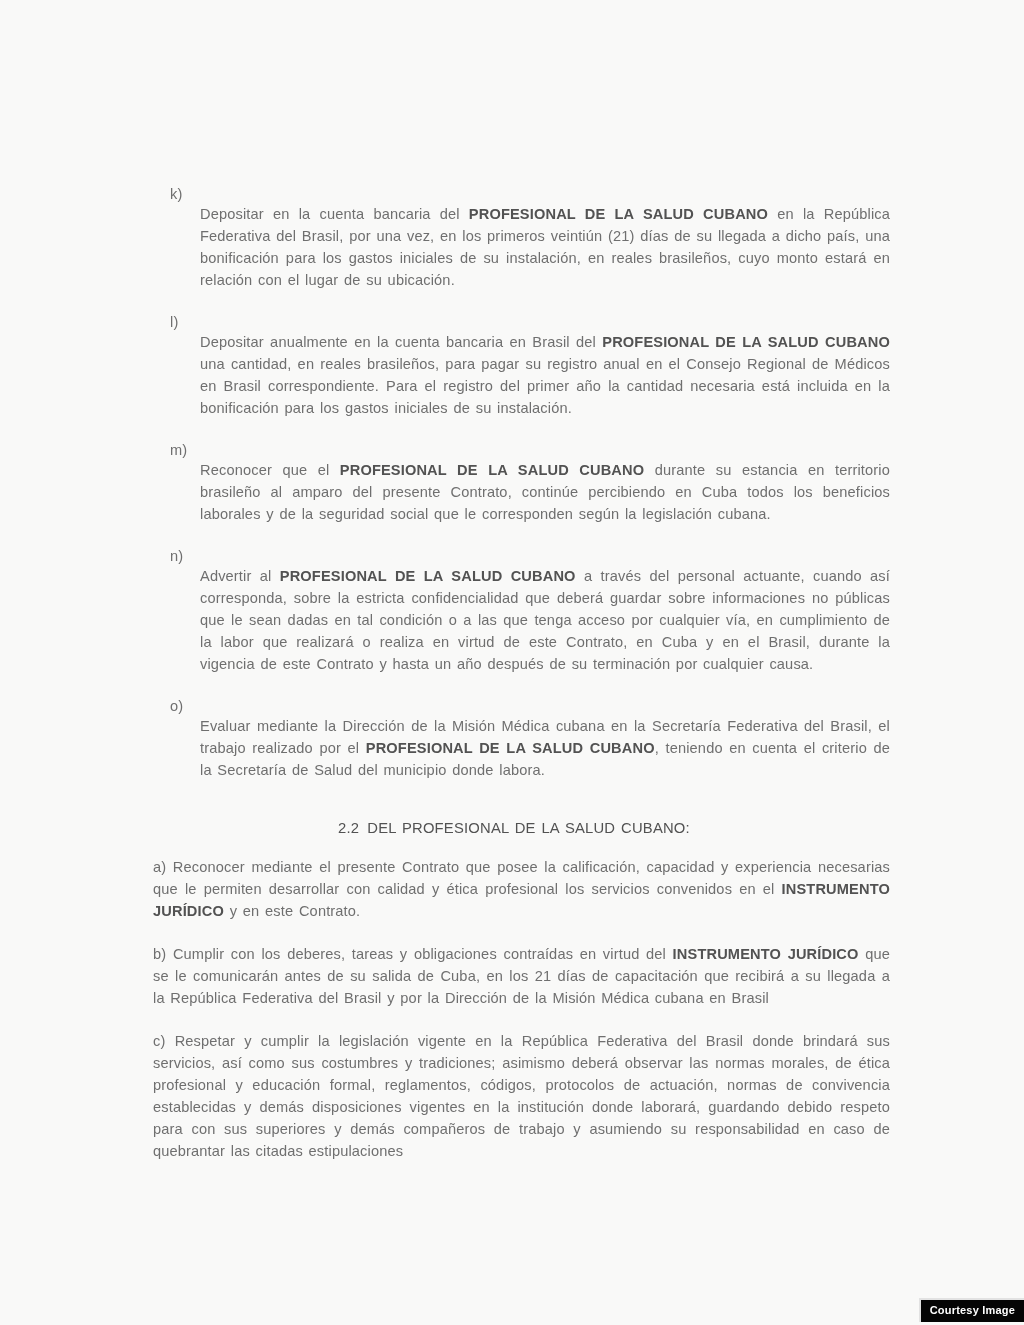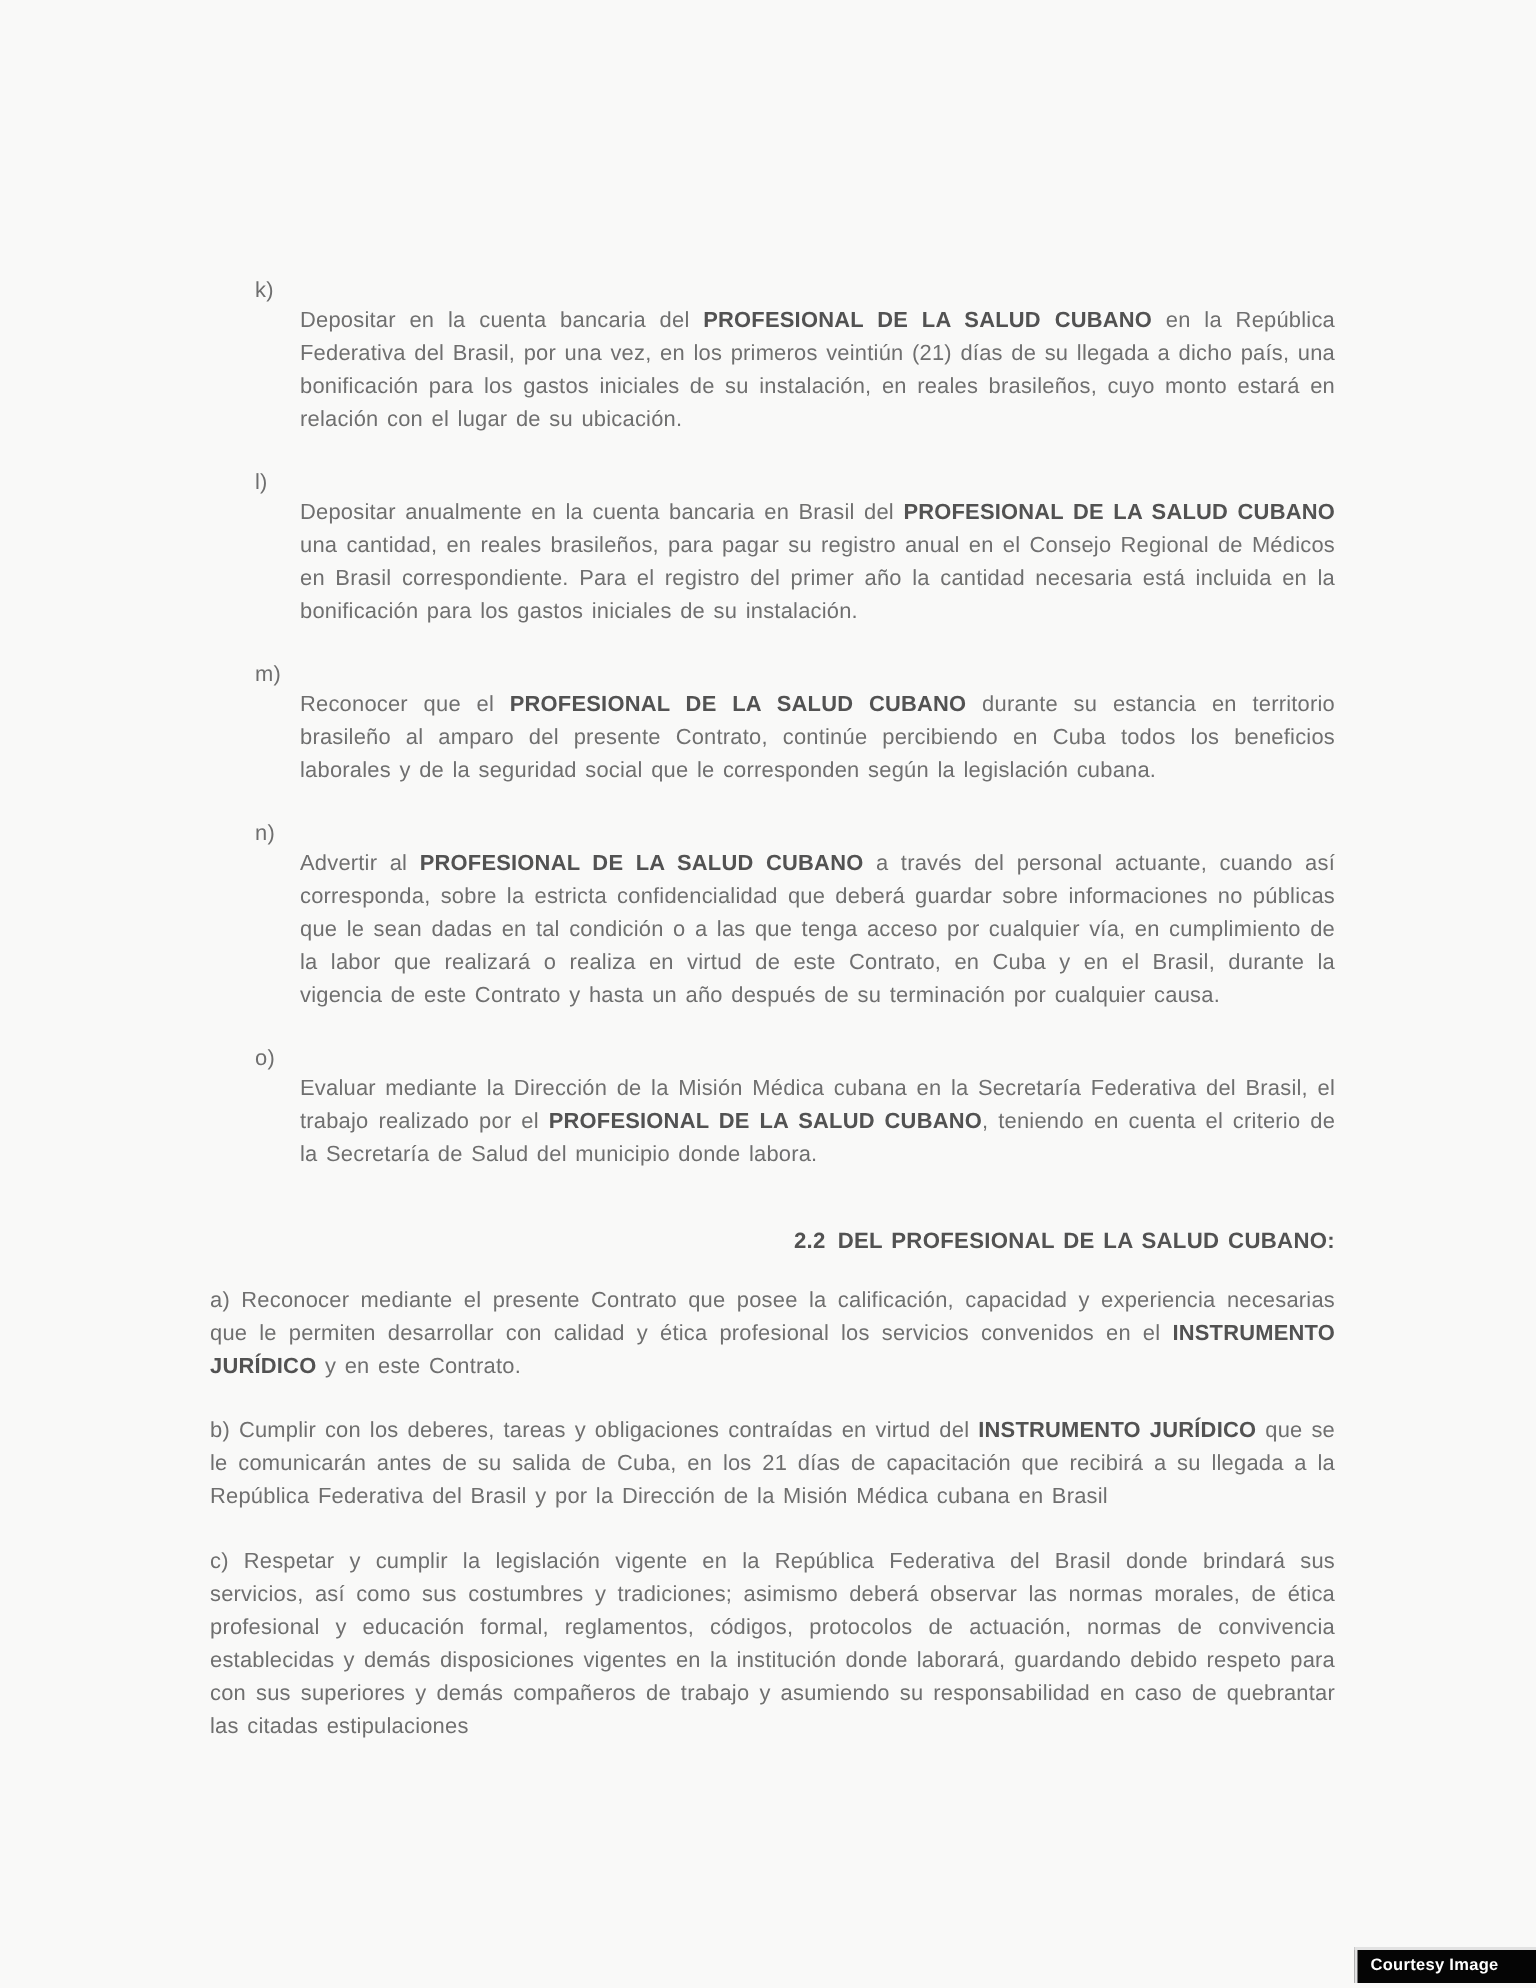--- a/index.html
+++ b/index.html
@@ -48,40 +48,40 @@
     flex: 1;
     margin-top: 20px;
   }
   .b {
     font-weight: 700;
     color: var(--bold-color);
   }
   h2.heading {
     font-size: 14.8px;
     line-height: 22px;
-    font-weight: 700;
+    font-weight: 400;
     color: var(--bold-color);
     margin: 36px 0 17px 0;
-    text-align: right;
+    text-align: center;
     letter-spacing: 0.2px;
   }
   h2.heading .num { margin-right: 8px; }
   p.para {
-    margin: 0 0 21px 2px;
+    margin: 0 0 21px 15px;
   }
   .courtesy-badge {
     position: absolute;
     right: 0;
     bottom: 3px;
     background: #050505;
     color: #ffffff;
     font-size: 11px;
     font-weight: 700;
     line-height: 13px;
-    padding: 4px 25px 5px 9px;
+    padding: 4px 9px 5px 9px;
     border-top: 2px solid #e2e2e2;
     border-left: 2px solid #e2e2e2;
     letter-spacing: 0.2px;
   }
 </style>
 </head>
 <body>
 
 <div class="doc">
 

